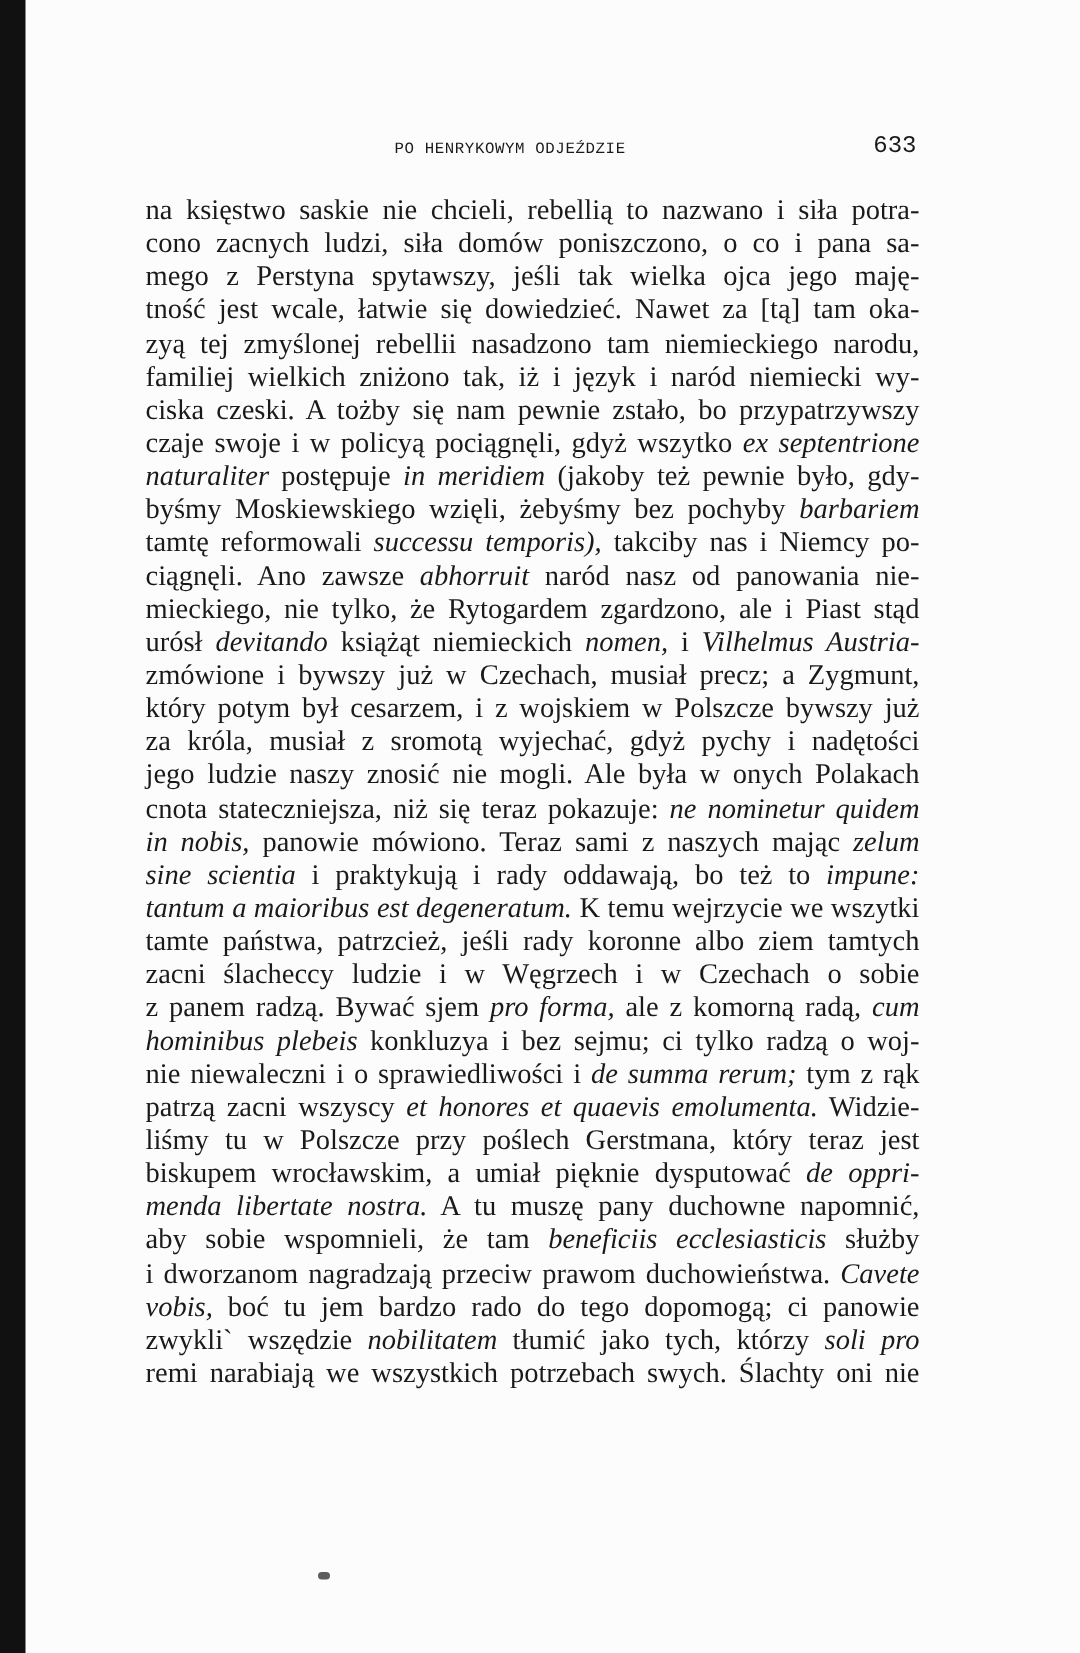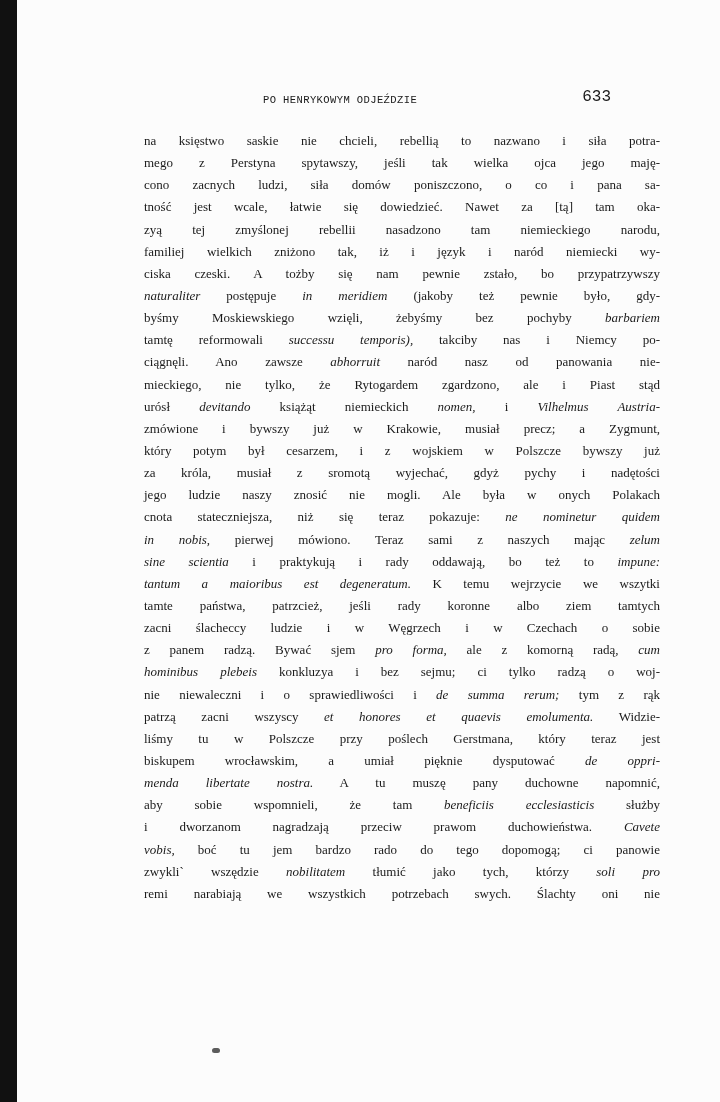--- a/index.html
+++ b/index.html
@@ -44,23 +44,22 @@
       position: absolute;
       right: 2px;
       top: 0px;
       font-size: 16px;
     }
     .body-text {
       position: absolute;
       top: 130px;
       left: 97px;
       width: 516px;
-      font-size: 13px;
+      font-size: 19px;
       line-height: 22.15px;
-      margin-left: 47px;
     }
     .line {
       display: block;
       white-space: nowrap;
       text-align: justify;
       text-align-last: justify;
       height: 22.15px;
     }
     .line i {
       font-style: italic;
@@ -81,38 +80,39 @@
 
 <div class="scan-edge"></div>
 
 <div class="page-header">
   <span class="running-head">PO HENRYKOWYM ODJEŹDZIE</span>
   <span class="page-number">633</span>
 </div>
 
 <div class="body-text" id="body-text">
     <span class="line"><span>na księstwo saskie nie chcieli, rebellią to nazwano i siła potra-</span></span>
+    <span class="line"><span>cono zacnych ludzi, siła domów poniszczono, o co i pana sa-</span></span>
     <span class="line"><span>mego z Perstyna spytawszy, jeśli tak wielka ojca jego maję-</span></span>
-    <span class="line"><span>cono zacnych ludzi, siła domów poniszczono, o co i pana sa-</span></span>
     <span class="line"><span>tność jest wcale, łatwie się dowiedzieć. Nawet za [tą] tam oka-</span></span>
     <span class="line"><span>zyą tej zmyślonej rebellii nasadzono tam niemieckiego narodu,</span></span>
     <span class="line"><span>familiej wielkich zniżono tak, iż i język i naród niemiecki wy-</span></span>
     <span class="line"><span>ciska czeski. A tożby się nam pewnie zstało, bo przypatrzywszy</span></span>
+    <span class="line"><span>czaje swoje i w policyą pociągnęli, gdyż wszytko </span><i>ex septentrione</i></span>
     <span class="line"><i>naturaliter</i><span> postępuje </span><i>in meridiem</i><span> (jakoby też pewnie było, gdy-</span></span>
     <span class="line"><span>byśmy Moskiewskiego wzięli, żebyśmy bez pochyby </span><i>barbariem</i></span>
     <span class="line"><span>tamtę reformowali </span><i>successu temporis),</i><span> takciby nas i Niemcy po-</span></span>
     <span class="line"><span>ciągnęli. Ano zawsze </span><i>abhorruit</i><span> naród nasz od panowania nie-</span></span>
     <span class="line"><span>mieckiego, nie tylko, że Rytogardem zgardzono, ale i Piast stąd</span></span>
     <span class="line"><span>urósł </span><i>devitando</i><span> książąt niemieckich </span><i>nomen,</i><span> i </span><i>Vilhelmus Austria-</i></span>
-    <span class="line"><span>zmówione i bywszy już w Krakowie, musiał precz; a Zygmunt,</span></span>
+    <span class="line"><span>zmówione i bywszy już w Czechach, musiał precz; a Zygmunt,</span></span>
     <span class="line"><span>który potym był cesarzem, i z wojskiem w Polszcze bywszy już</span></span>
     <span class="line"><span>za króla, musiał z sromotą wyjechać, gdyż pychy i nadętości</span></span>
     <span class="line"><span>jego ludzie naszy znosić nie mogli. Ale była w onych Polakach</span></span>
     <span class="line"><span>cnota stateczniejsza, niż się teraz pokazuje: </span><i>ne nominetur quidem</i></span>
-    <span class="line"><i>in nobis,</i><span> pierwej mówiono. Teraz sami z naszych mając </span><i>zelum</i></span>
+    <span class="line"><i>in nobis,</i><span> panowie mówiono. Teraz sami z naszych mając </span><i>zelum</i></span>
     <span class="line"><i>sine scientia</i><span> i praktykują i rady oddawają, bo też to </span><i>impune:</i></span>
     <span class="line"><i>tantum a maioribus est degeneratum.</i><span> K temu wejrzycie we wszytki</span></span>
     <span class="line"><span>tamte państwa, patrzcież, jeśli rady koronne albo ziem tamtych</span></span>
     <span class="line"><span>zacni ślacheccy ludzie i w Węgrzech i w Czechach o sobie</span></span>
     <span class="line"><span>z panem radzą. Bywać sjem </span><i>pro forma,</i><span> ale z komorną radą, </span><i>cum</i></span>
     <span class="line"><i>hominibus plebeis</i><span> konkluzya i bez sejmu; ci tylko radzą o woj-</span></span>
     <span class="line"><span>nie niewaleczni i o sprawiedliwości i </span><i>de summa rerum;</i><span> tym z rąk</span></span>
     <span class="line"><span>patrzą zacni wszyscy </span><i>et honores et quaevis emolumenta.</i><span> Widzie-</span></span>
     <span class="line"><span>liśmy tu w Polszcze przy poślech Gerstmana, który teraz jest</span></span>
     <span class="line"><span>biskupem wrocławskim, a umiał pięknie dysputować </span><i>de oppri-</i></span>

